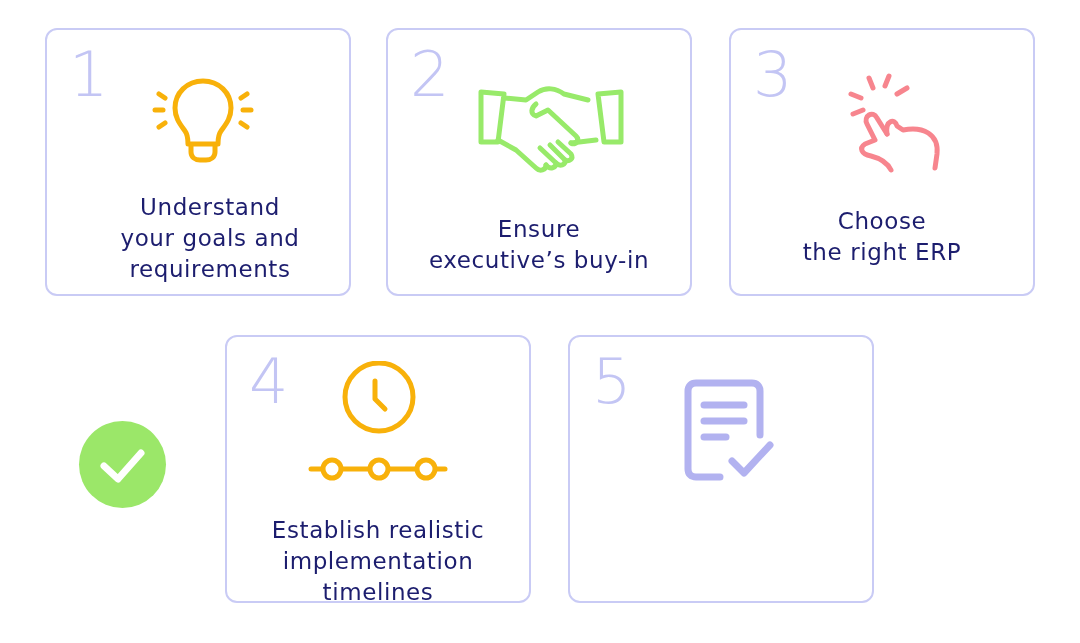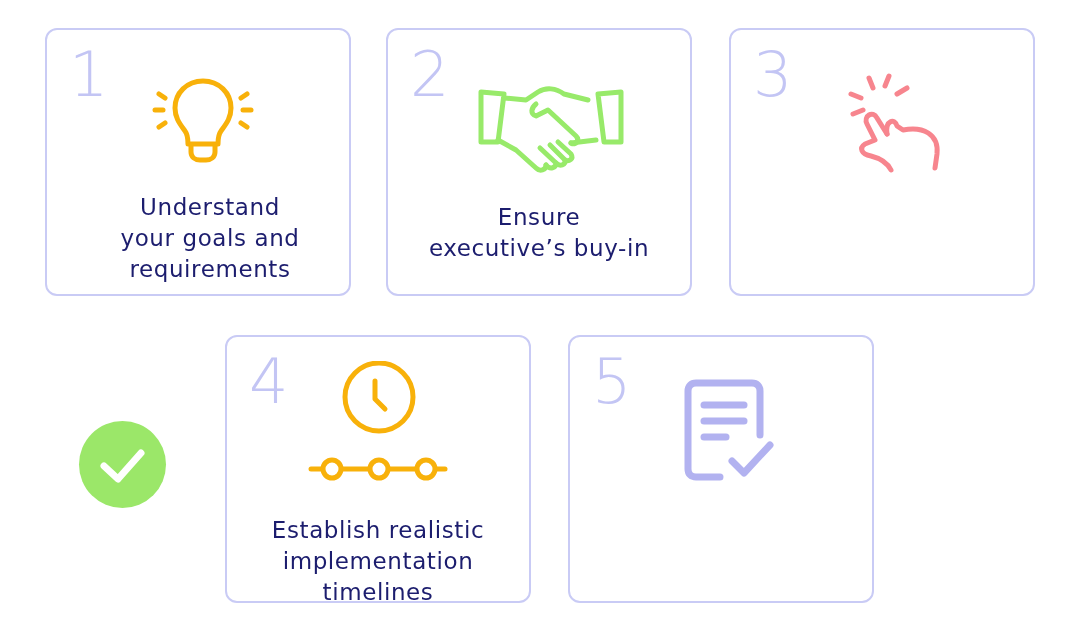--- a/index.html
+++ b/index.html
@@ -36,35 +36,37 @@
     <path d="M5 10 L28 12 L22 60 L5 60 Z"></path>
     <path d="M145 10 L122 12 L128 60 L145 60 Z"></path>
     <path d="M28 16 L50 18 L62 10 C70 5 80 6 88 12 L112 18"></path>
     <path d="M60 22 C55 26 54 32 60 34 L72 28 L100 54 C104 58 100 64 95 61"></path>
     <path d="M22 58 L40 68 L60 86 C64 90 70 88 70 83"></path>
     <path d="M70 83 C74 88 80 86 80 81 L64 66"></path>
     <path d="M80 81 C84 85 90 83 89 78 L74 63"></path>
     <path d="M89 78 C93 80 98 77 95 72 L82 60"></path>
     <path d="M95 61 L120 58"></path>
   </svg>
-  <div class="label" style="top:172px;">Ensure
+  <div class="label" style="top:184px;">Ensure
 executive’s buy-in</div>
 </div>
 
 <div class="card" style="left:729px; top:28px;">
   <div class="num">3</div>
   <svg class="icon" style="left:102px; top:40px;" width="120" height="120" viewBox="0 0 120 120" fill="none" stroke="#f7858e" stroke-width="5" stroke-linecap="round" stroke-linejoin="round">
     <path d="M58 100 C54 92 46 88 38 86 C28 84 26 78 32 74 L42 70 L34 54 C30 46 40 40 44 48 L54 64"></path>
     <path d="M54 64 C52 50 62 48 64 56 L70 60 C90 56 106 64 104 84 L102 98"></path>
     <line x1="20" y1="44" x2="30" y2="40"></line>
     <line x1="18" y1="24" x2="28" y2="28"></line>
     <line x1="36" y1="8" x2="40" y2="18"></line>
     <line x1="56" y1="6" x2="52" y2="16"></line>
     <line x1="74" y1="18" x2="64" y2="24"></line>
   </svg>
+  <div class="label" style="top:176px;">Choose
+the right ERP</div>
 </div>
 
 <div class="check">
   <svg width="87" height="87" viewBox="0 0 87 87" fill="none" stroke="#ffffff" stroke-width="7" stroke-linecap="round" stroke-linejoin="round">
     <path d="M25 45 L39 58 L62 32"></path>
   </svg>
 </div>
 
 <div class="card" style="left:225px; top:335px;">
   <div class="num">4</div>

